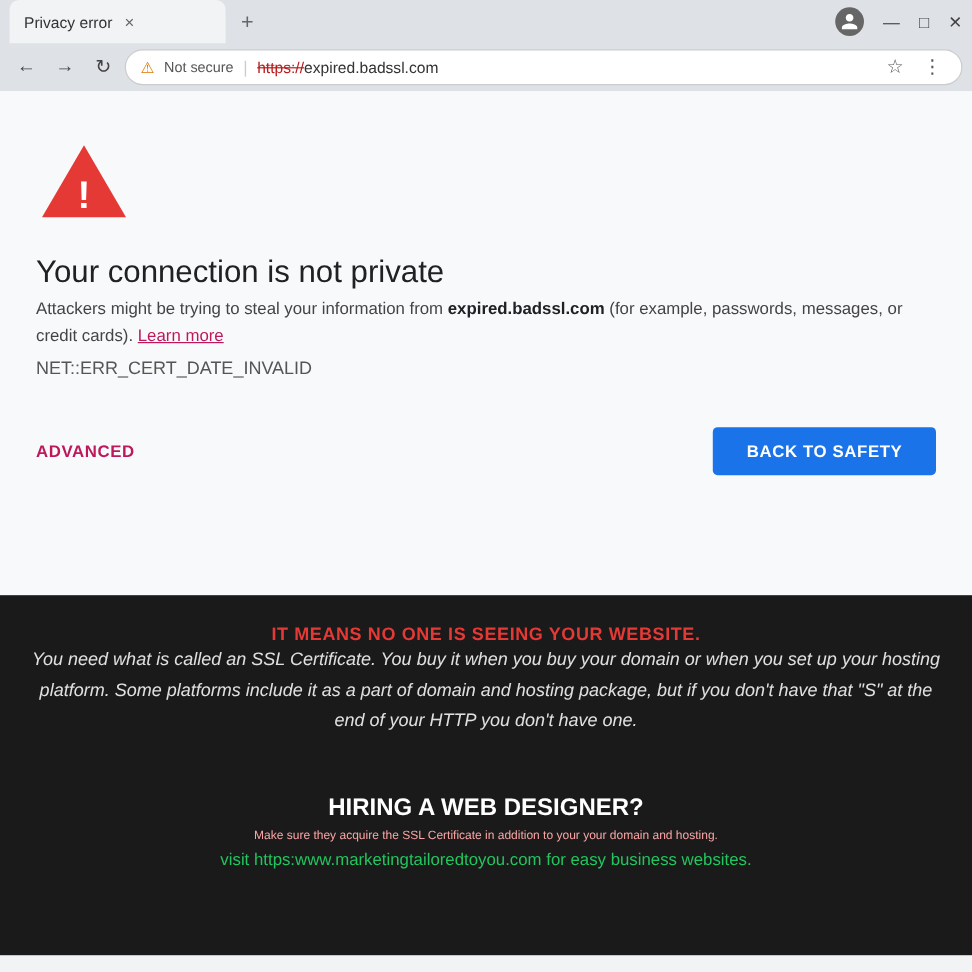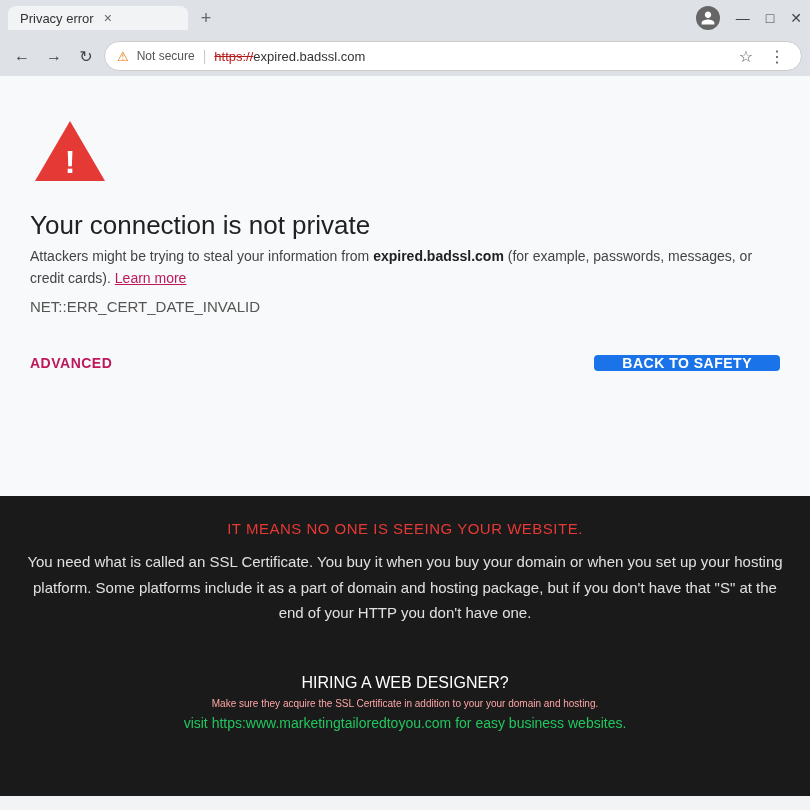--- a/index.html
+++ b/index.html
@@ -18,21 +18,21 @@
       padding: 0 8px;
       background: #dee1e6;
     }
 
     .tab {
       display: flex;
       align-items: center;
       background: #f1f3f4;
       border-radius: 8px 8px 0 0;
       padding: 0 12px;
-      height: 24px;
+      height: 36px;
       min-width: 180px;
       font-size: 13px;
       color: #333;
       position: relative;
     }
 
     .tab-close {
       margin-left: 10px;
       color: #666;
       font-size: 14px;
@@ -211,56 +211,57 @@
       cursor: pointer;
       background: none;
       border: none;
     }
 
     .back-to-safety-btn {
       background: #1a73e8;
       color: white;
       border: none;
       border-radius: 4px;
-      padding: 0 28px;
+      padding: 12px 28px;
       font-size: 14px;
       font-weight: 600;
       letter-spacing: 0.5px;
       text-transform: uppercase;
       cursor: pointer;
       text-align: right;
     }
 
     
     .info-section {
       background: #1a1a1a;
       color: white;
       padding: 24px 20px 30px 20px;
       text-align: center;
       min-height: 300px;
     }
 
     .info-headline {
       color: #e53935;
       font-size: 15px;
-      font-weight: normal;
+      font-weight: bold;
       letter-spacing: 0.5px;
     }
 
     .info-body {
       font-size: 15px;
       color: #e0e0e0;
       line-height: 1.7;
       max-width: 760px;
-      margin: 12px auto 20px auto;
+      margin: 0 auto 20px auto;
+      font-style: italic;
     }
 
     .hiring-title {
-      font-size: 16px;
-      font-weight: normal;
+      font-size: 20px;
+      font-weight: bold;
       color: white;
       margin-bottom: 6px;
       margin-top: 48px;
     }
 
     .hiring-body {
       font-size: 10px;
       color: #fca5a5;
       margin-bottom: 6px;
     }

